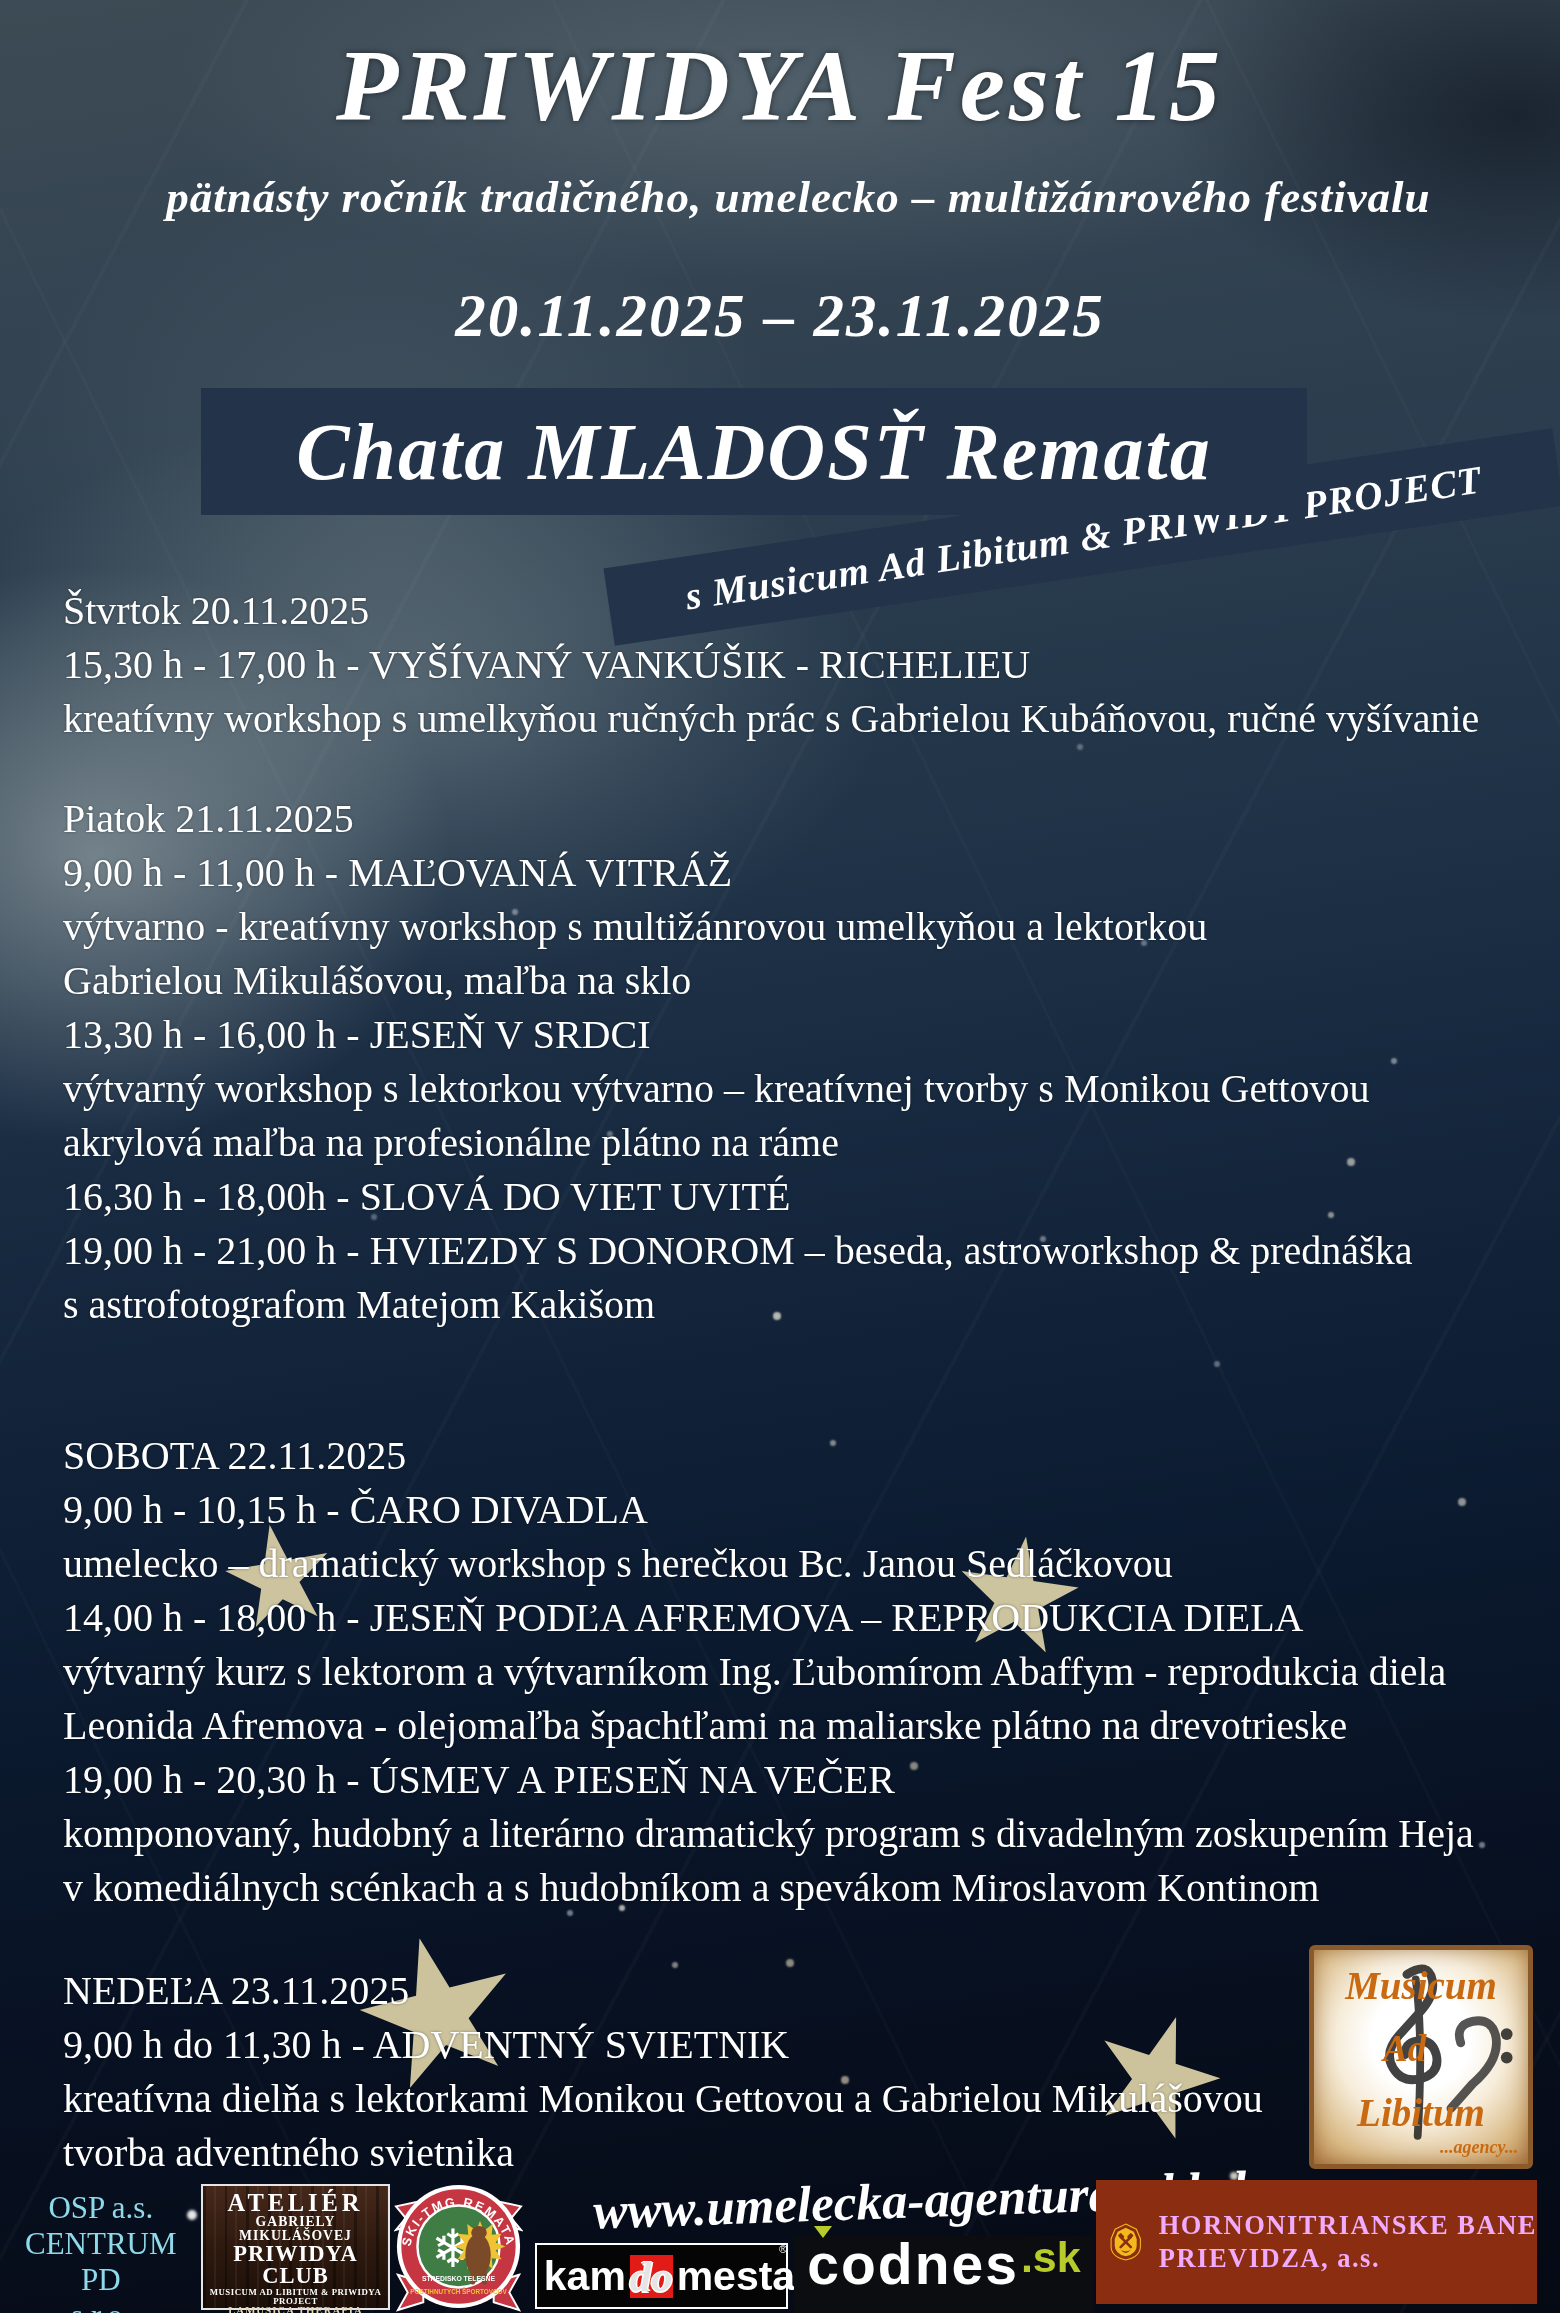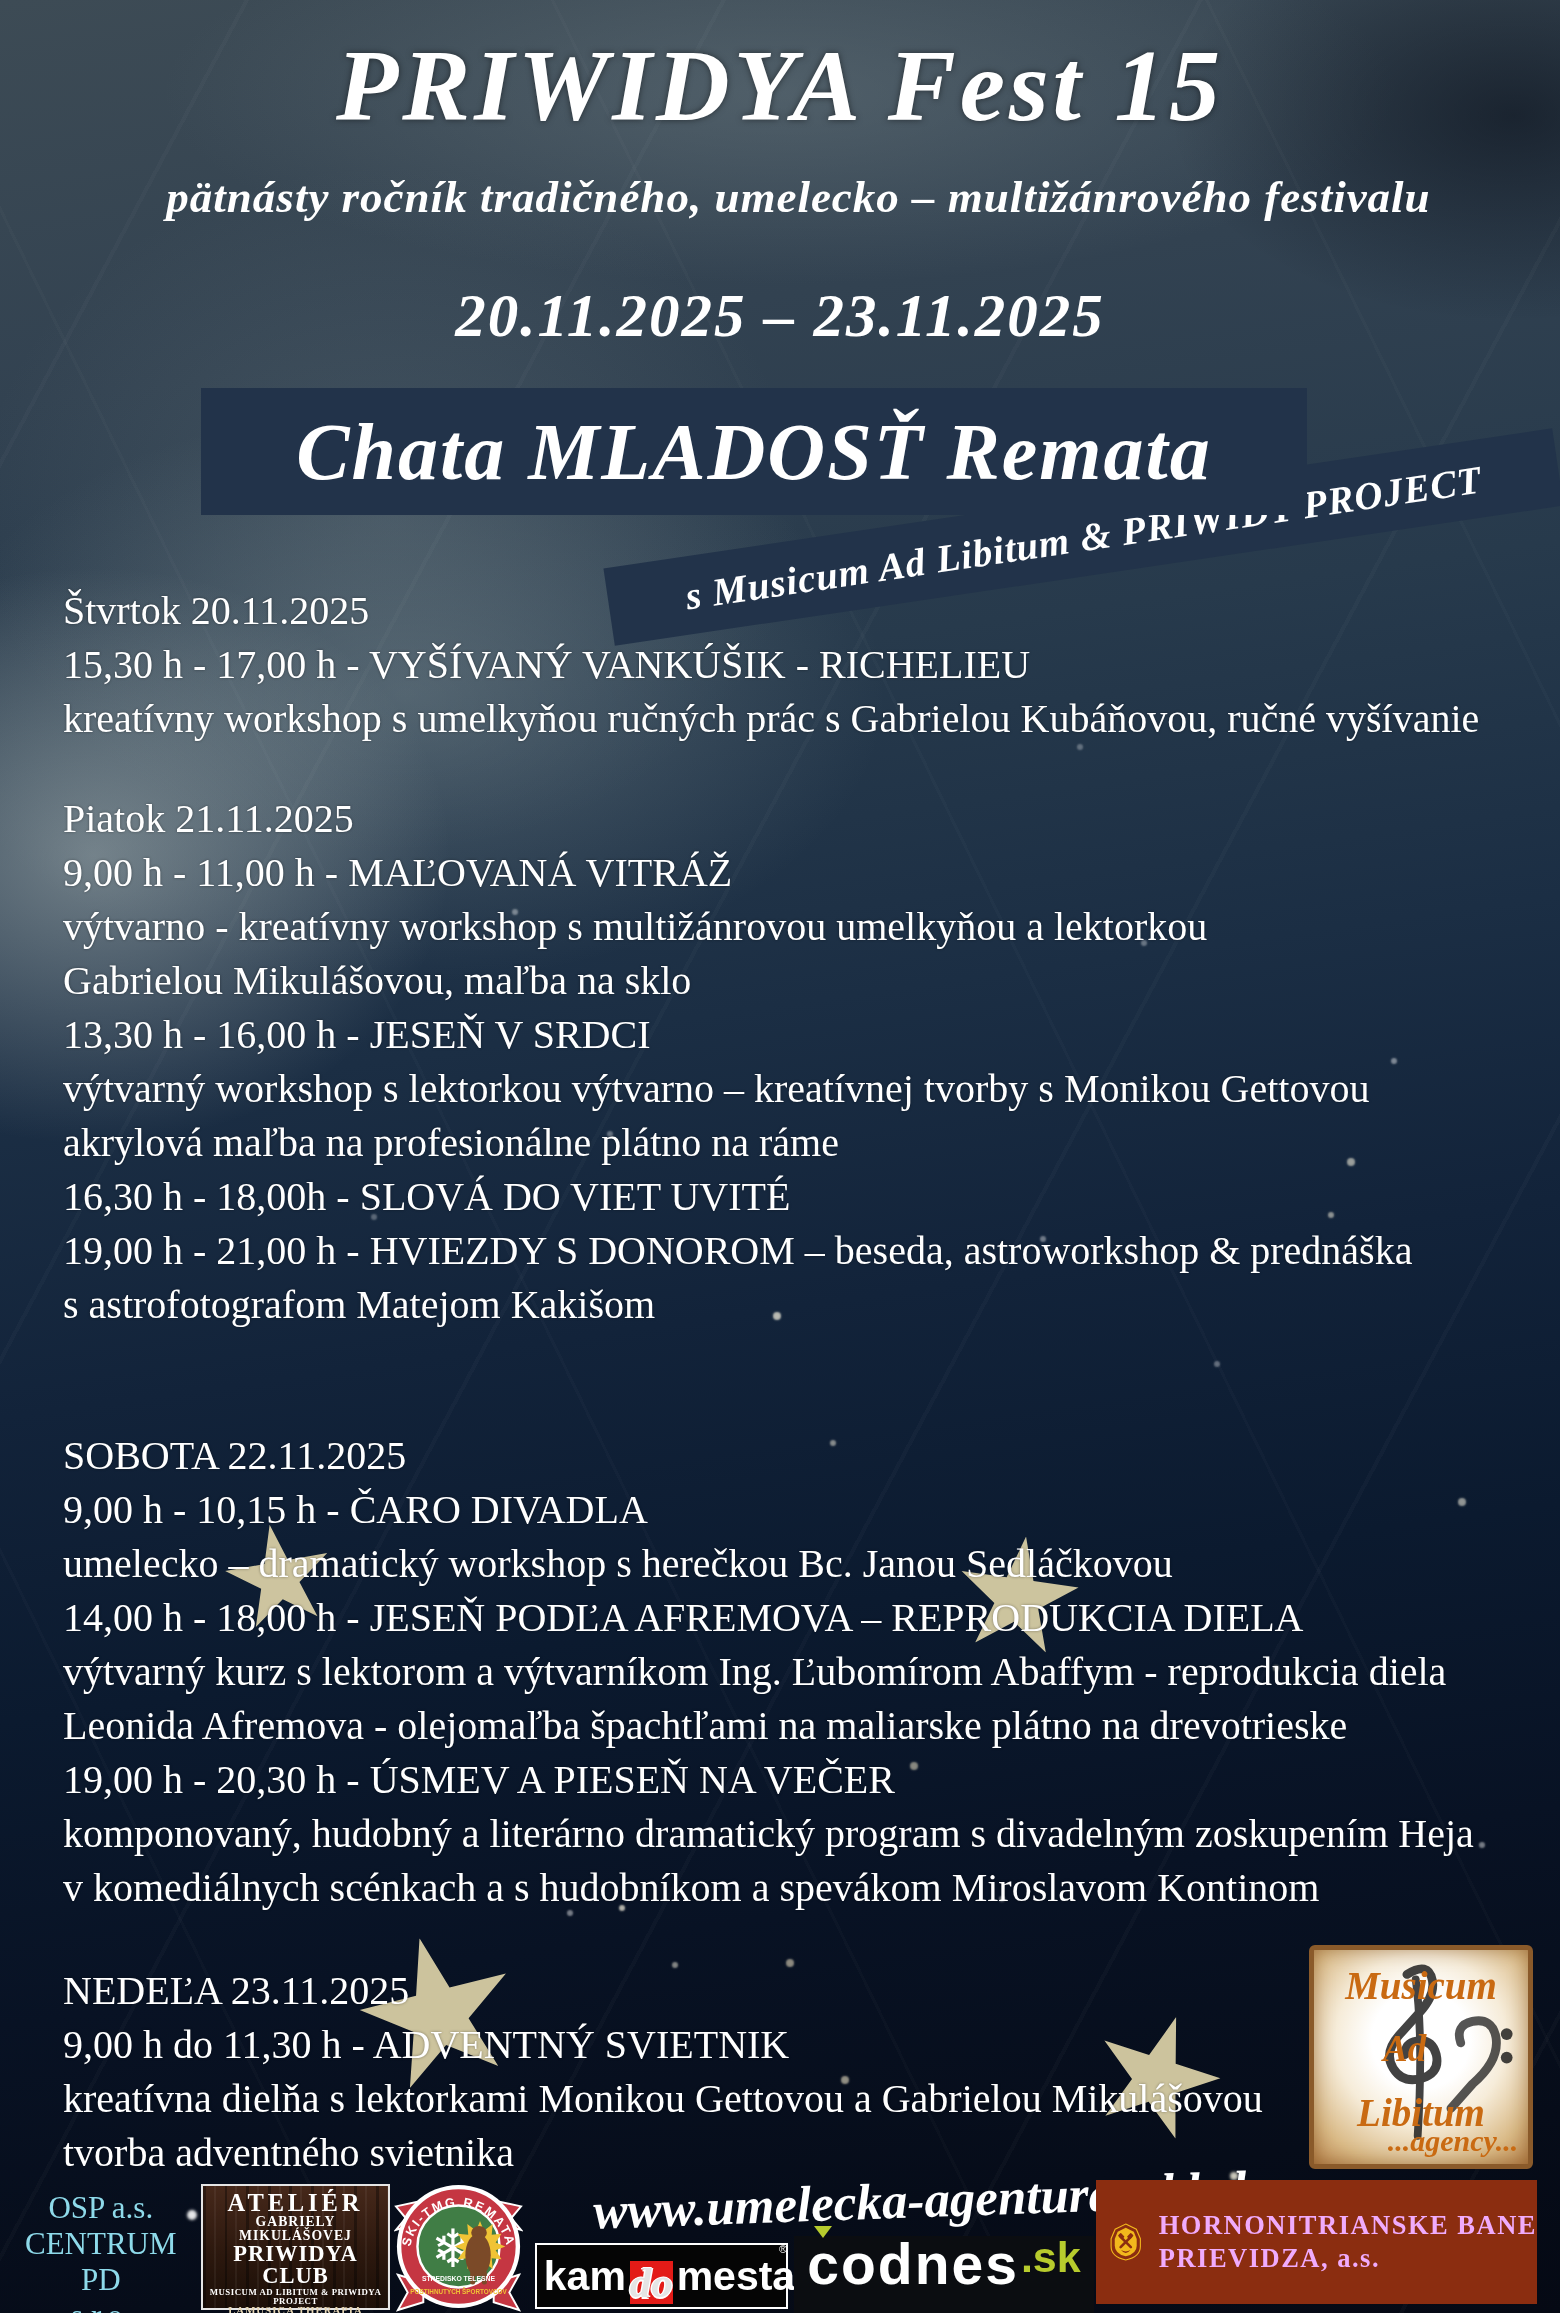--- a/index.html
+++ b/index.html
@@ -81,21 +81,21 @@
       linear-gradient(180deg,#46281a,#2c180e 55%,#1c0f08);}
   .atelier .a1{font:700 24.5px/1 "Liberation Serif",serif;letter-spacing:3.9px;}
   .atelier .a2{font:700 13.7px/1 "Liberation Serif",serif;letter-spacing:1px;}
   .atelier .a3{font:700 22.5px/1 "Liberation Serif",serif;letter-spacing:1px;}
   .atelier .a4{font:700 8.8px/1 "Liberation Serif",serif;letter-spacing:0.5px;}
   .atelier .a5{font:700 10.8px/1 "Liberation Serif",serif;color:#e6d6b4;letter-spacing:1px;}
   .ski{position:absolute;left:394px;top:2177px;z-index:6;}
   .website{position:absolute;left:529px;top:2172px;width:794px;text-align:center;z-index:6;
     font:italic 700 51px/1.1 "Liberation Serif",serif;color:#fff;transform:rotate(-2deg);white-space:nowrap;}
   .kamdomesta{position:absolute;left:535px;top:2243px;width:253px;height:66px;box-sizing:border-box;
-    border:2.9px solid #fff;background:#050505;display:flex;align-items:flex-end;z-index:6;padding:2.9px;}
+    border:2.9px solid #fff;background:#050505;display:flex;align-items:center;z-index:6;padding:2.9px;}
   .kamdomesta .kword{font:700 41px/1 "Liberation Sans",sans-serif;color:#fff;align-self:center;padding:0 3.9px;}
   .kamdomesta .dobox{width:61px;background:#e31b17;display:flex;align-items:center;justify-content:center;}
   .kamdomesta .dobox span{font:italic 700 43px/1 "Liberation Serif",serif;color:#e5e5e5;
     text-shadow:-1.5px 0 #fff,1.5px 0 #fff,0 -1.5px #fff,0 1.5px #fff;}
   .kamdomesta .reg{position:absolute;top:-1px;right:-1px;font:400 10.8px/1 "Liberation Sans",sans-serif;color:#fff;}
   .codnes{position:absolute;left:794px;top:2236px;width:300px;height:78px;background:#0b0d11;
     display:flex;justify-content:center;z-index:6;}
   .codnes .base{position:relative;font:800 57px/1 "Liberation Sans",sans-serif;color:#fff;letter-spacing:2px;}
   .codnes .caron{position:absolute;left:6.9px;top:-9.8px;width:0;height:0;
     border-left:9.8px solid transparent;border-right:9.8px solid transparent;border-top:12.7px solid #b7cb2d;}
@@ -103,21 +103,21 @@
   .hbp{position:absolute;left:1096px;top:2180px;width:441px;height:124px;background:#8b2d10;
     display:flex;align-items:center;padding-left:13.7px;box-sizing:border-box;gap:17.6px;z-index:6;}
   .hbp .htxt div{font:700 26.5px/33px "Liberation Serif",serif;color:#f0abfc;letter-spacing:1.5px;white-space:nowrap;}
   .musicum{position:absolute;left:1309px;top:1945px;width:224px;height:224px;box-sizing:border-box;
     border:5.9px solid #8a5a2a;border-radius:5.9px;overflow:hidden;z-index:6;
     background:radial-gradient(circle at 50% 42%, #ffffff 30%, #f6ecd9 52%, #d9b985 80%, #b9854e 100%);
     box-shadow:inset 0 0 17.6px rgba(120,70,20,.5);}
   .musicum .mt{position:absolute;left:0;right:0;text-align:center;color:#c96a12;
     font:italic 700 39px/1 "Liberation Serif",serif;}
   .musicum .m1{top:15.7px;} .musicum .m2{top:80px;left:69px;right:auto;font-size:37px;}
-  .musicum .m3{top:143px;} .musicum .m4{top:auto;bottom:7.8px;right:9.8px;left:auto;font-size:30px;}
+  .musicum .m3{top:143px;} .musicum .m4{top:auto;bottom:7.8px;right:9.8px;left:auto;font-size:18px;}
 </style>
 </head>
 <body>
 
 <div class="poster">
   <div class="streaks"></div>
   <div class="dots"></div>
   <div class="star s1"></div>
   <div class="star s2"></div>
   <div class="star s3"></div>

